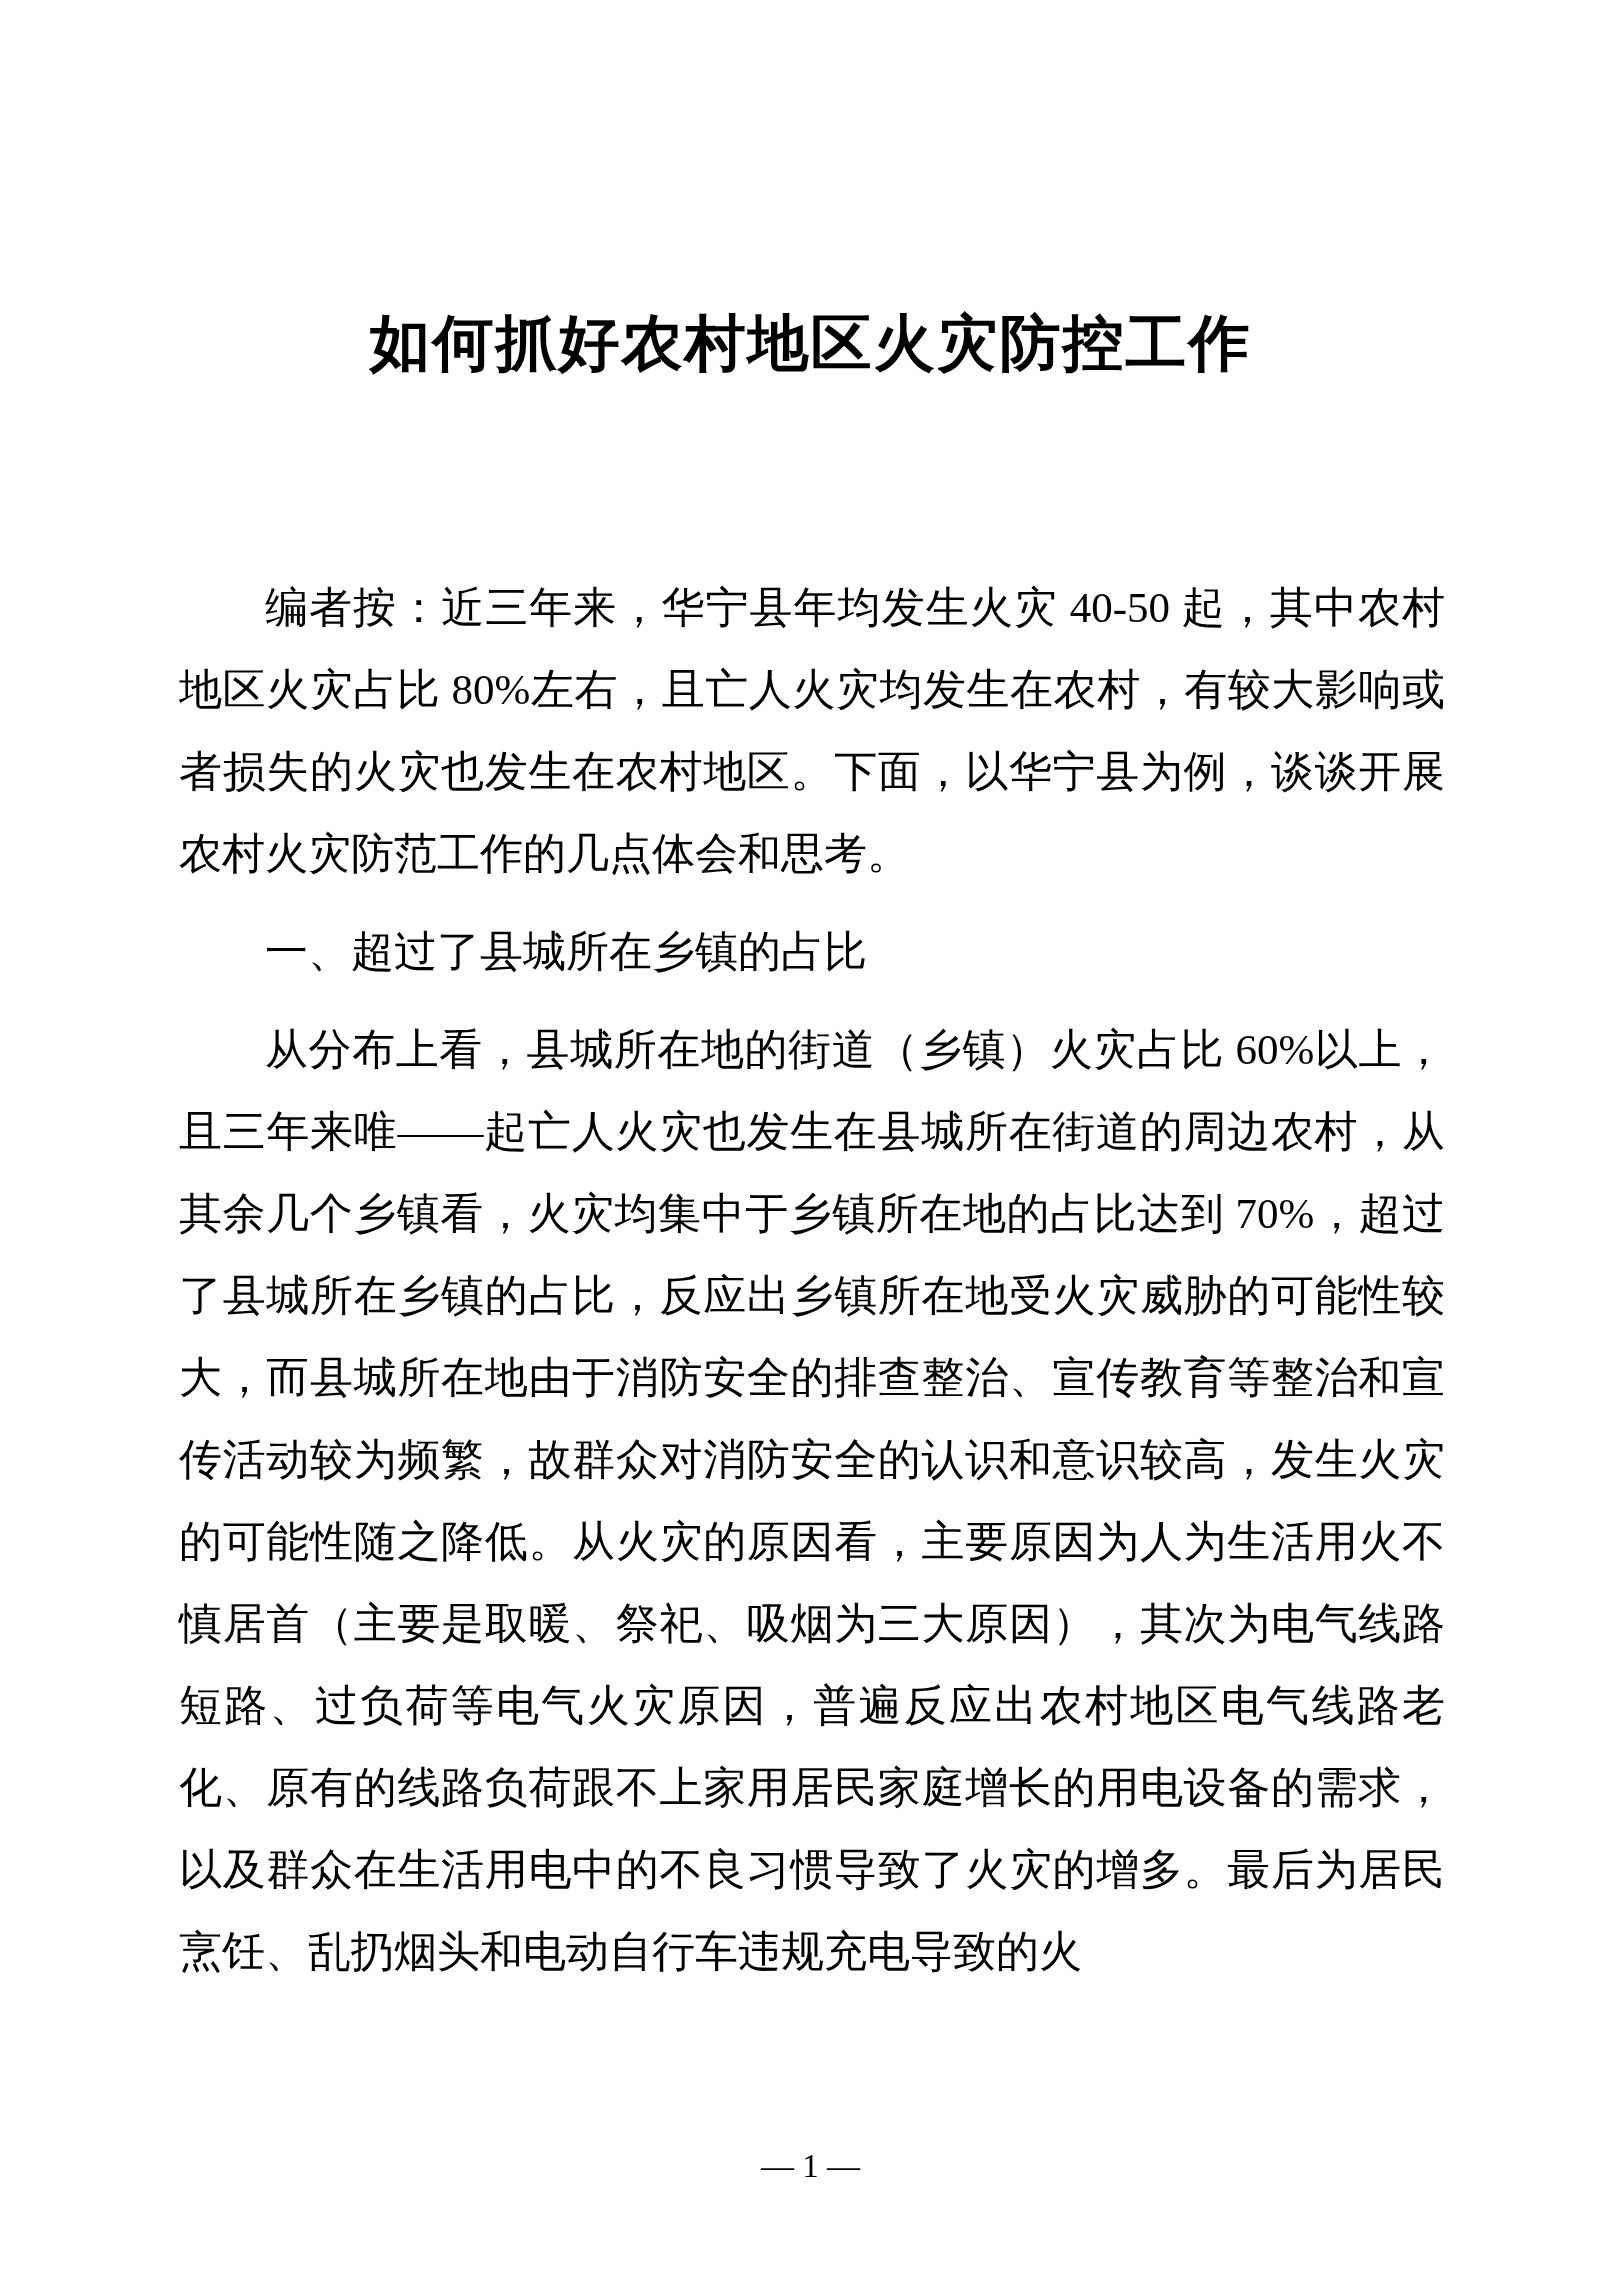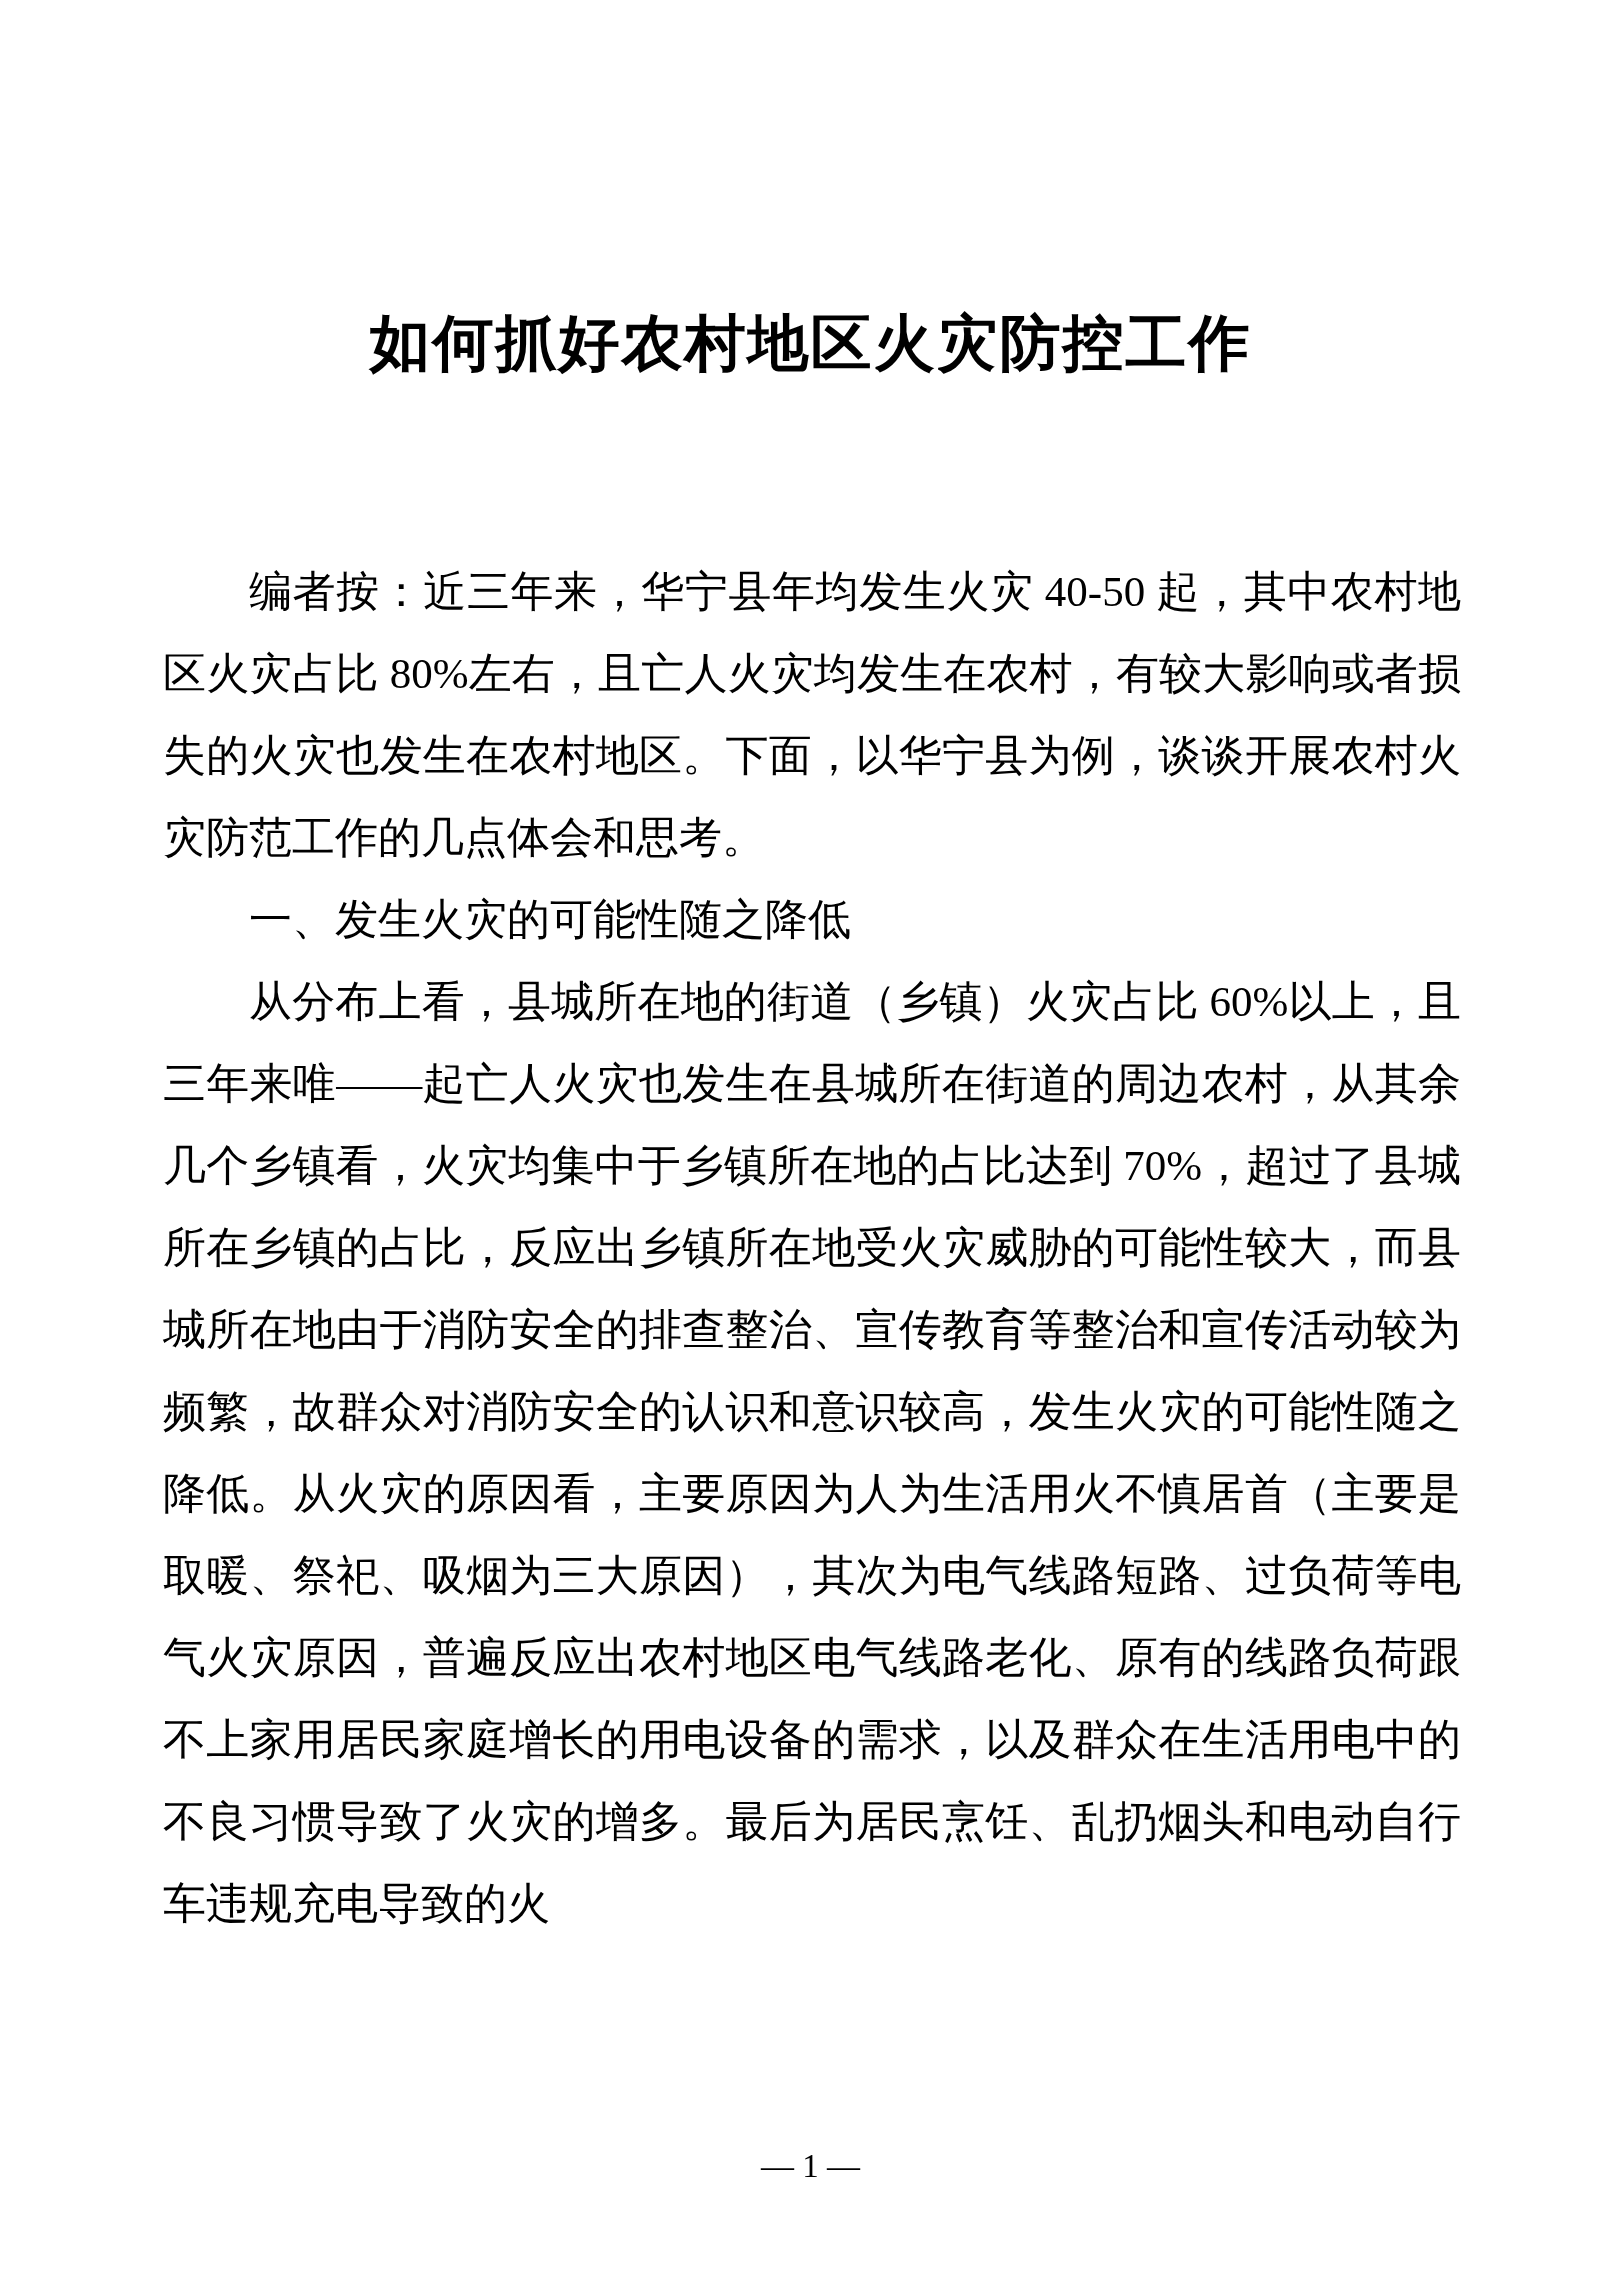--- a/index.html
+++ b/index.html
@@ -35,21 +35,21 @@
     top: 551px;
     left: 163px;
     width: 1298px;
     font-size: 43px;
     line-height: 82px;
     text-align: justify;
     text-justify: inter-ideograph;
     color: #000000;
   }
   .doc-body p {
-    margin: 0;
+    margin: 16px;
     padding: 0;
     text-indent: 2em;
     font-family: Liberation Serif, serif;
   }
   .page-footer {
     position: absolute;
     top: 2143px;
     left: 0;
     width: 100%;
     text-align: center;
@@ -60,20 +60,20 @@
 </style>
 </head>
 <body>
 
 <div class="page">
 
   <div class="doc-title">如何抓好农村地区火灾防控工作</div>
 
   <div class="doc-body">
     <p>编者按：近三年来，华宁县年均发生火灾 40-50 起，其中农村地区火灾占比 80%左右，且亡人火灾均发生在农村，有较大影响或者损失的火灾也发生在农村地区。下面，以华宁县为例，谈谈开展农村火灾防范工作的几点体会和思考。</p>
-    <p>一、发生火灾的可能性随之降低</p>
+    <p>一、超过了县城所在乡镇的占比</p>
     <p>从分布上看，县城所在地的街道（乡镇）火灾占比 60%以上，且三年来唯——起亡人火灾也发生在县城所在街道的周边农村，从其余几个乡镇看，火灾均集中于乡镇所在地的占比达到 70%，超过了县城所在乡镇的占比，反应出乡镇所在地受火灾威胁的可能性较大，而县城所在地由于消防安全的排查整治、宣传教育等整治和宣传活动较为频繁，故群众对消防安全的认识和意识较高，发生火灾的可能性随之降低。从火灾的原因看，主要原因为人为生活用火不慎居首（主要是取暖、祭祀、吸烟为三大原因），其次为电气线路短路、过负荷等电气火灾原因，普遍反应出农村地区电气线路老化、原有的线路负荷跟不上家用居民家庭增长的用电设备的需求，以及群众在生活用电中的不良习惯导致了火灾的增多。最后为居民烹饪、乱扔烟头和电动自行车违规充电导致的火</p>
   </div>
 
   <div class="page-footer">— 1 —</div>
 
 </div>
 
 
 </body></html>

